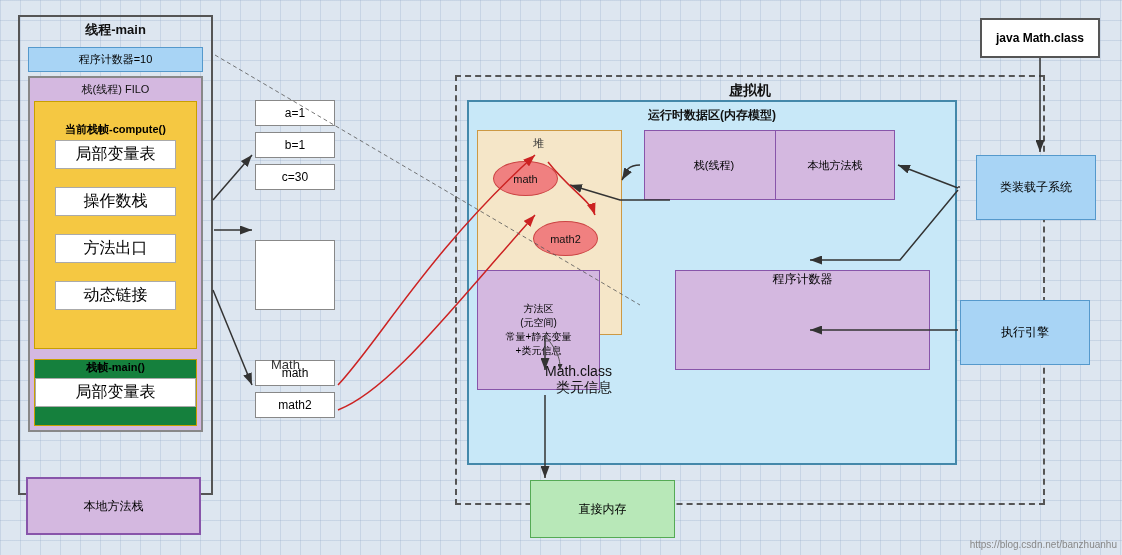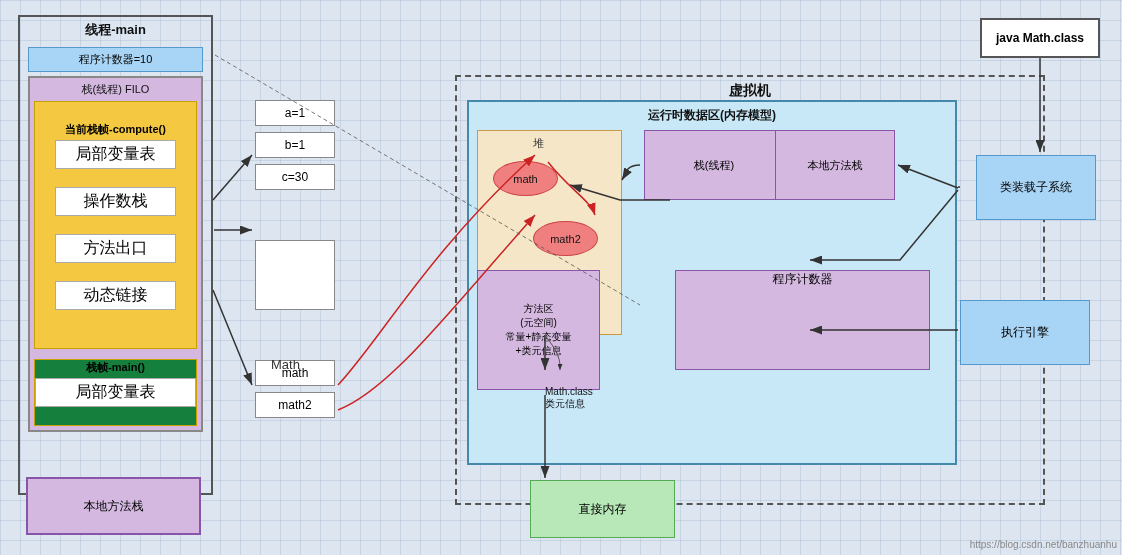--- a/index.html
+++ b/index.html
@@ -294,23 +294,23 @@
       align-items: center;
       justify-content: center;
       font-size: 12px;
       text-align: center;
     }
 
     
     .math-class-label {
       position: absolute;
       left: 545px;
-      top: 386px;
-      font-size: 10px;
-      text-align: left;
+      top: 363px;
+      font-size: 14px;
+      text-align: right;
       color: #111;
     }
 
     
     .watermark {
       position: absolute;
       right: 5px;
       bottom: 5px;
       font-size: 10px;
       color: #888;

